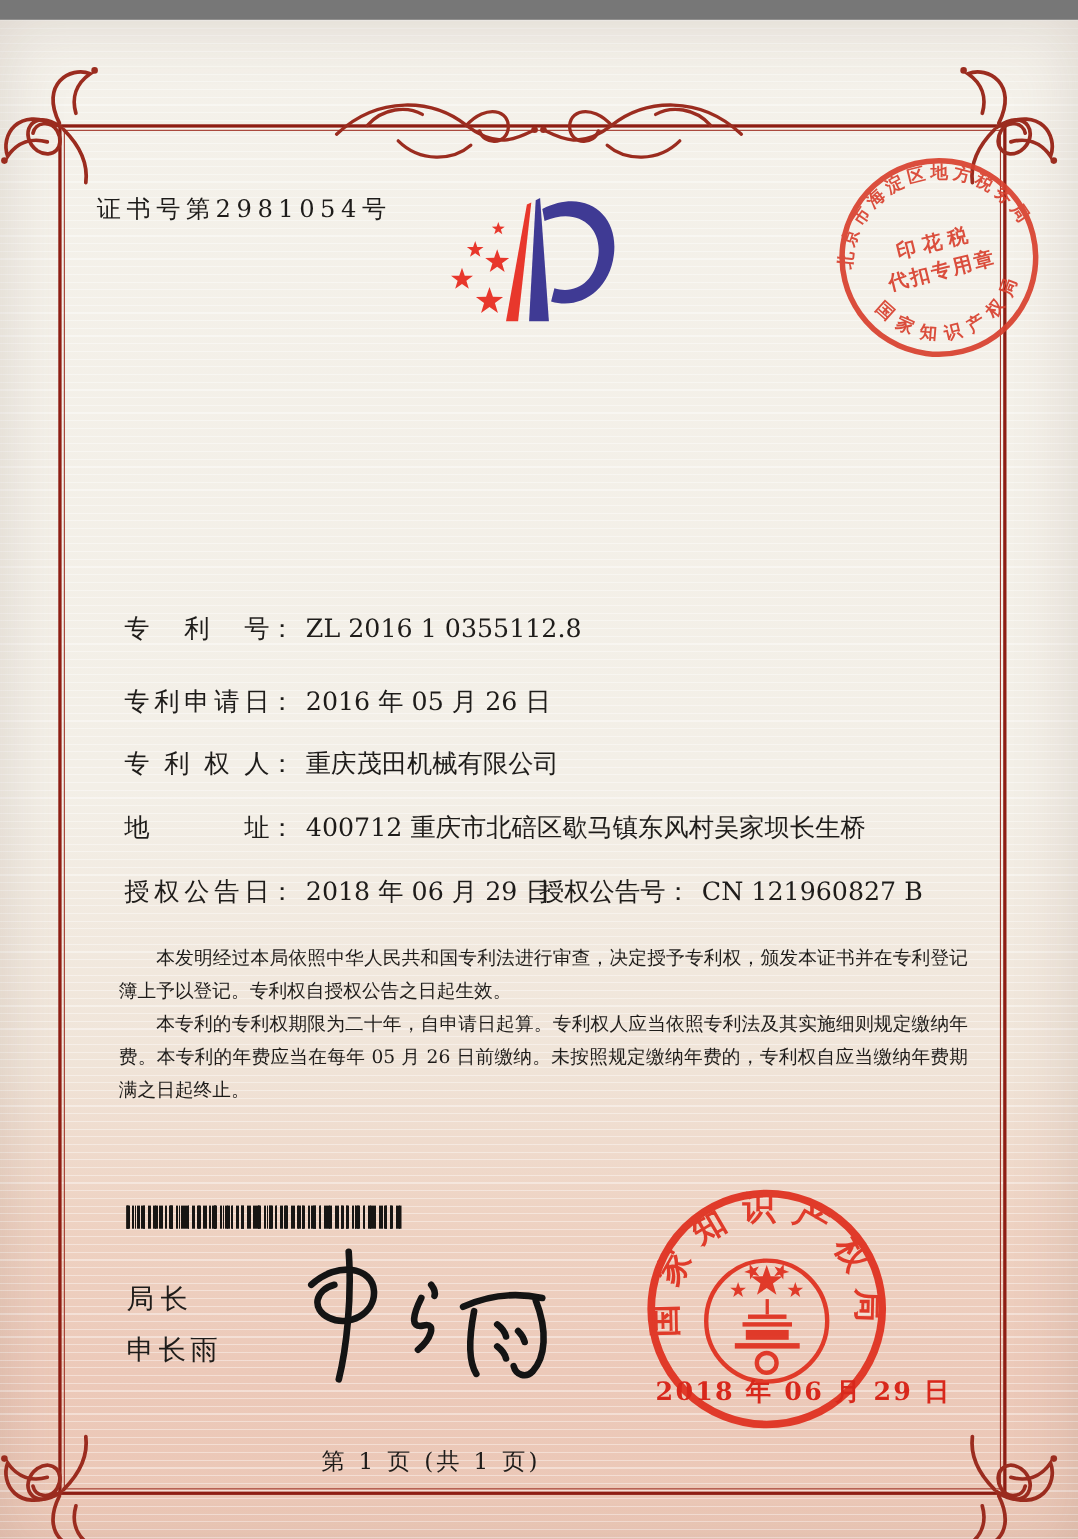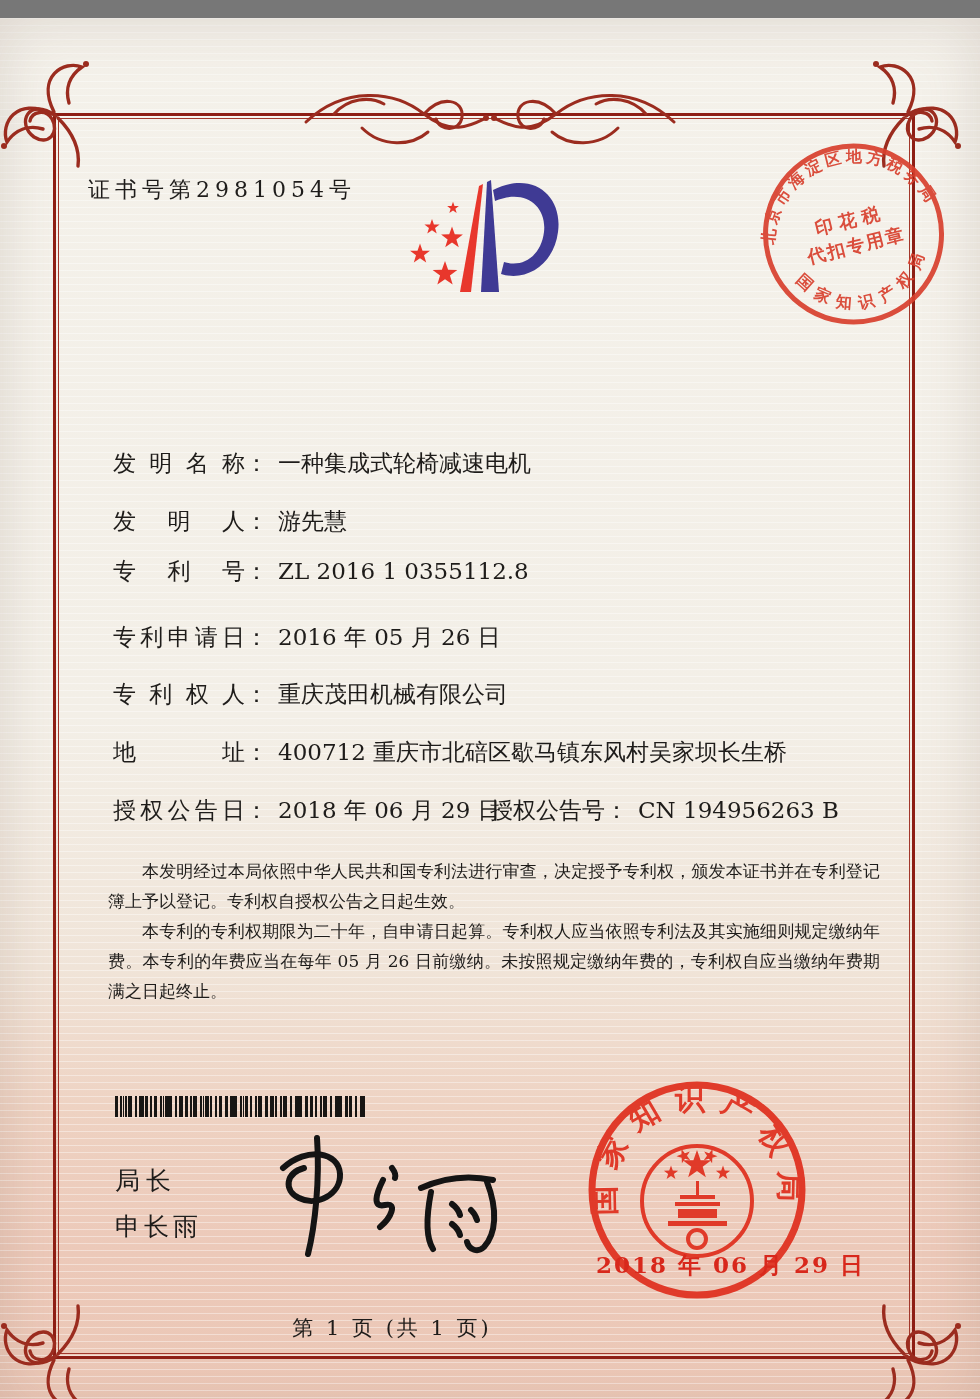--- a/index.html
+++ b/index.html
@@ -142,43 +142,37 @@
       </text>
       <text font-size="16" font-weight="bold" fill="#d8402e" letter-spacing="8">
         <textPath href="#stampBotArc" startOffset="50%" text-anchor="middle">国家知识产权局</textPath>
       </text>
       <text x="106" y="98" font-size="18" font-weight="bold" fill="#d8402e" letter-spacing="6" text-anchor="middle">印花税</text>
       <text x="106" y="124" font-size="18" font-weight="bold" fill="#d8402e" letter-spacing="2" text-anchor="middle">代扣专用章</text>
     </svg>
   </div>
 
 
-  <div class="abs row" style="top:430px;">
-    <span class="flabel">发明名称</span><span>：</span><span class="fvalue">一种集成式轮椅减速电机</span>
-  </div>
-  <div class="abs row" style="top:488px;">
-    <span class="flabel">发明人</span><span>：</span><span class="fvalue">游先慧</span>
-  </div>
   <div class="abs row" style="top:538px;">
     <span class="flabel">专利号</span><span>：</span><span class="fvalue">ZL 2016 1 0355112.8</span>
   </div>
   <div class="abs row" style="top:604px;">
     <span class="flabel">专利申请日</span><span>：</span><span class="fvalue">2016 年 05 月 26 日</span>
   </div>
   <div class="abs row" style="top:661px;">
     <span class="flabel">专利权人</span><span>：</span><span class="fvalue">重庆茂田机械有限公司</span>
   </div>
   <div class="abs row" style="top:719px;">
     <span class="flabel">地址</span><span>：</span><span class="fvalue">400712 重庆市北碚区歇马镇东风村吴家坝长生桥</span>
   </div>
 
   <div class="abs row" style="top:777px;">
     <span class="flabel">授权公告日</span><span>：</span><span class="fvalue">2018 年 06 月 29 日</span>
     <span class="grant2">
-      <span>授权公告号</span><span>：</span><span class="fvalue">CN 194956263 B</span>
+      <span>授权公告号</span><span>：</span><span class="fvalue">CN 121960827 B</span>
     </span>
   </div>
 
   <div class="abs body-text">
     <p>本发明经过本局依照中华人民共和国专利法进行审查，决定授予专利权，颁发本证书并在专利登记簿上予以登记。专利权自授权公告之日起生效。</p>
     <p>本专利的专利权期限为二十年，自申请日起算。专利权人应当依照专利法及其实施细则规定缴纳年费。本专利的年费应当在每年 05 月 26 日前缴纳。未按照规定缴纳年费的，专利权自应当缴纳年费期满之日起终止。</p>
   </div>
 
   <div class="abs barcode"></div>
 

